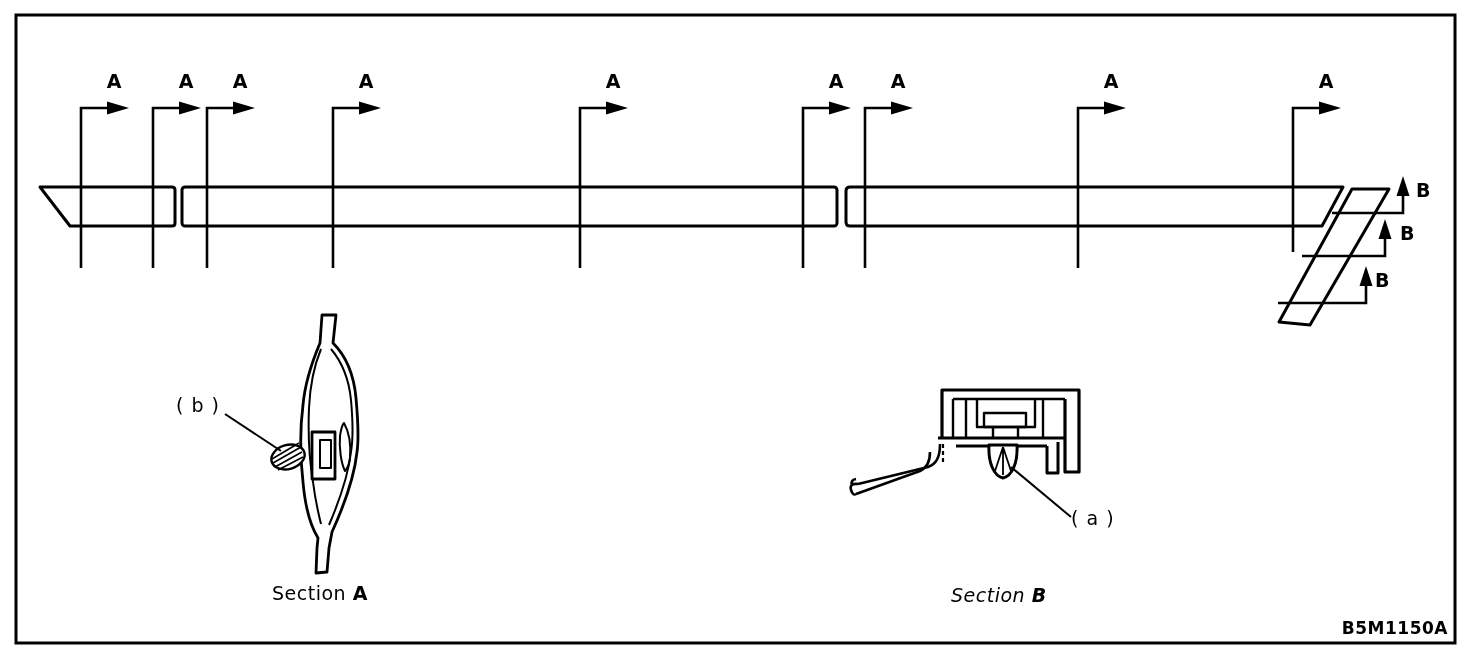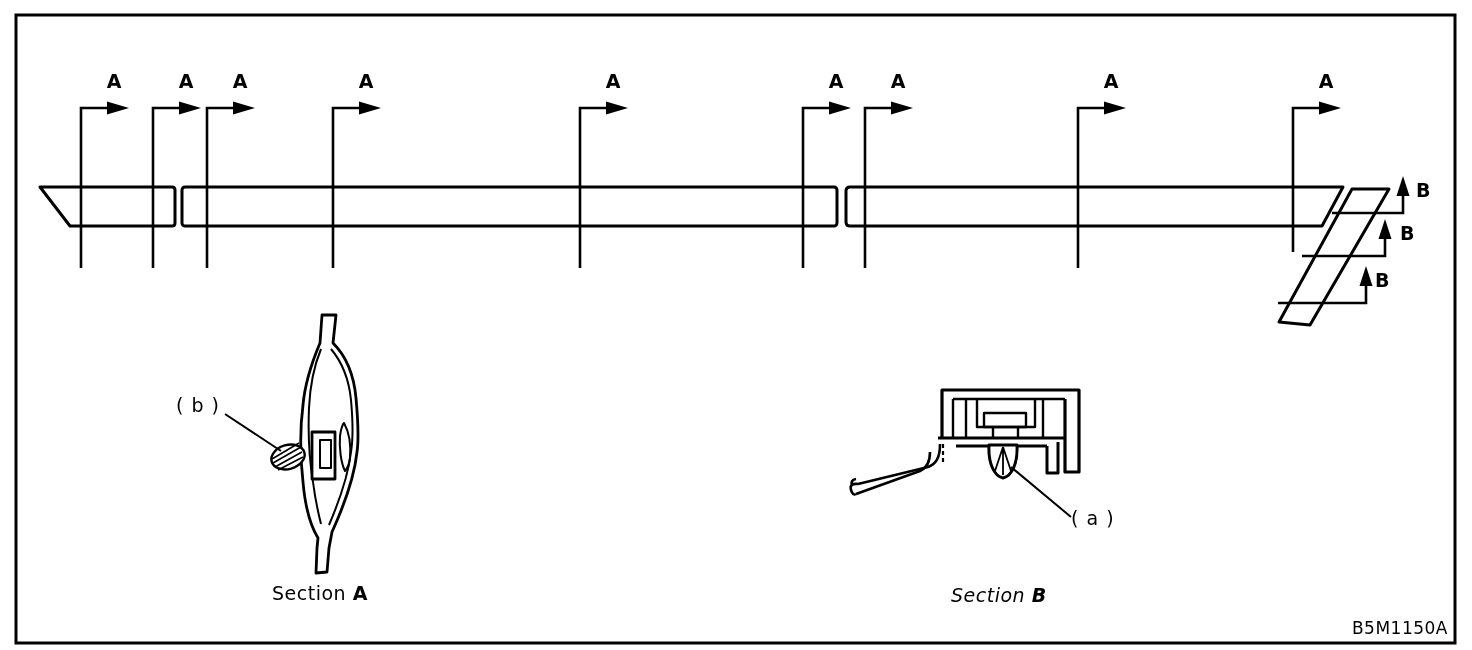--- a/index.html
+++ b/index.html
@@ -7,21 +7,21 @@
     position:relative;width:1472px;height:650px;background:#ffffff;
     font-family:"DejaVu Sans","Liberation Sans",sans-serif;color:#000;overflow:hidden;
   }
   .canvas svg{position:absolute;left:0;top:0;}
   .lbl{position:absolute;white-space:nowrap;line-height:1;}
   .marker-a{font-weight:bold;font-size:19px;transform:translateX(-50%);}
   .marker-b{font-weight:bold;font-size:19px;}
   .callout{font-size:19px;letter-spacing:1px;}
   .caption{font-size:19px;letter-spacing:0.5px;}
   .caption .cap-letter{font-weight:bold;}
-  .part-code{font-size:17px;font-weight:normal;letter-spacing:0.5px;}
+  .part-code{font-size:17px;font-weight:bold;letter-spacing:0.5px;}
 </style>
 </head>
 <body>
 
 <div class="canvas">
 
   <svg width="1472" height="650" viewBox="0 0 1472 650" fill="none" stroke="#000" stroke-width="3">
 
     <rect x="16" y="15" width="1439" height="628"></rect>
 

